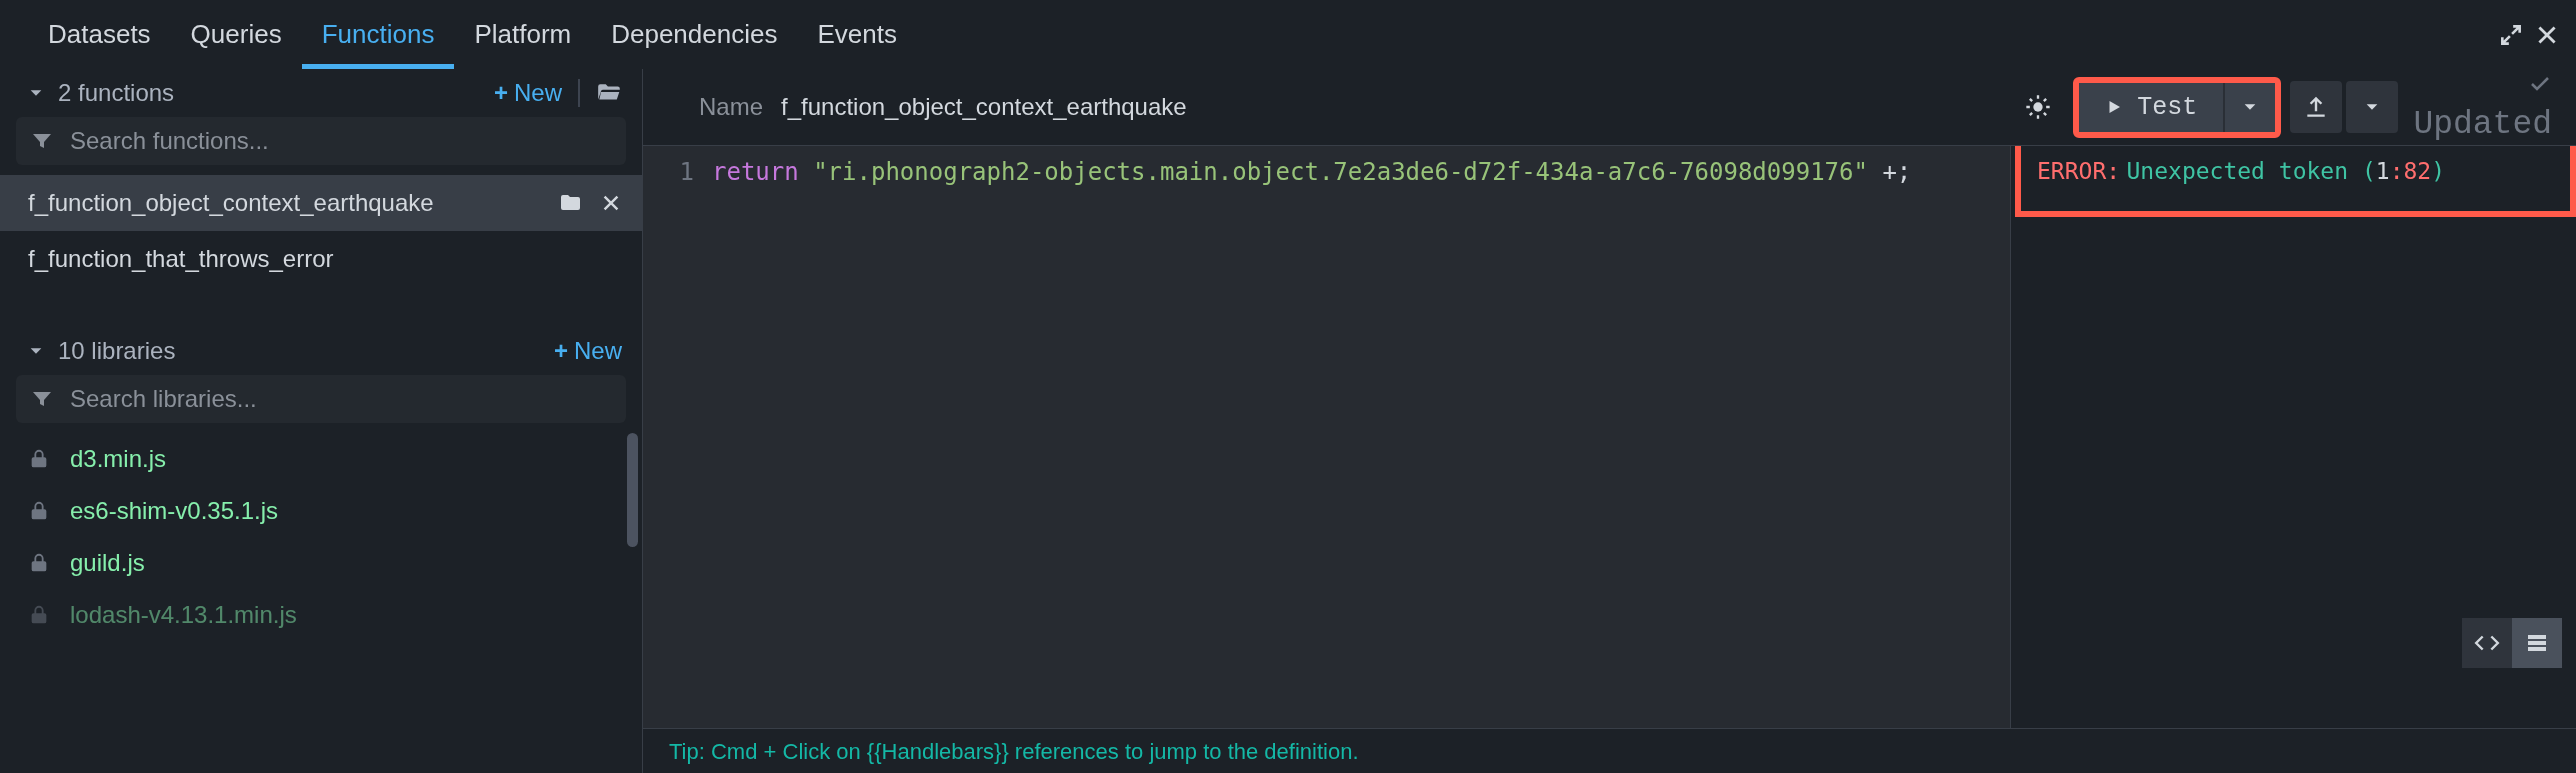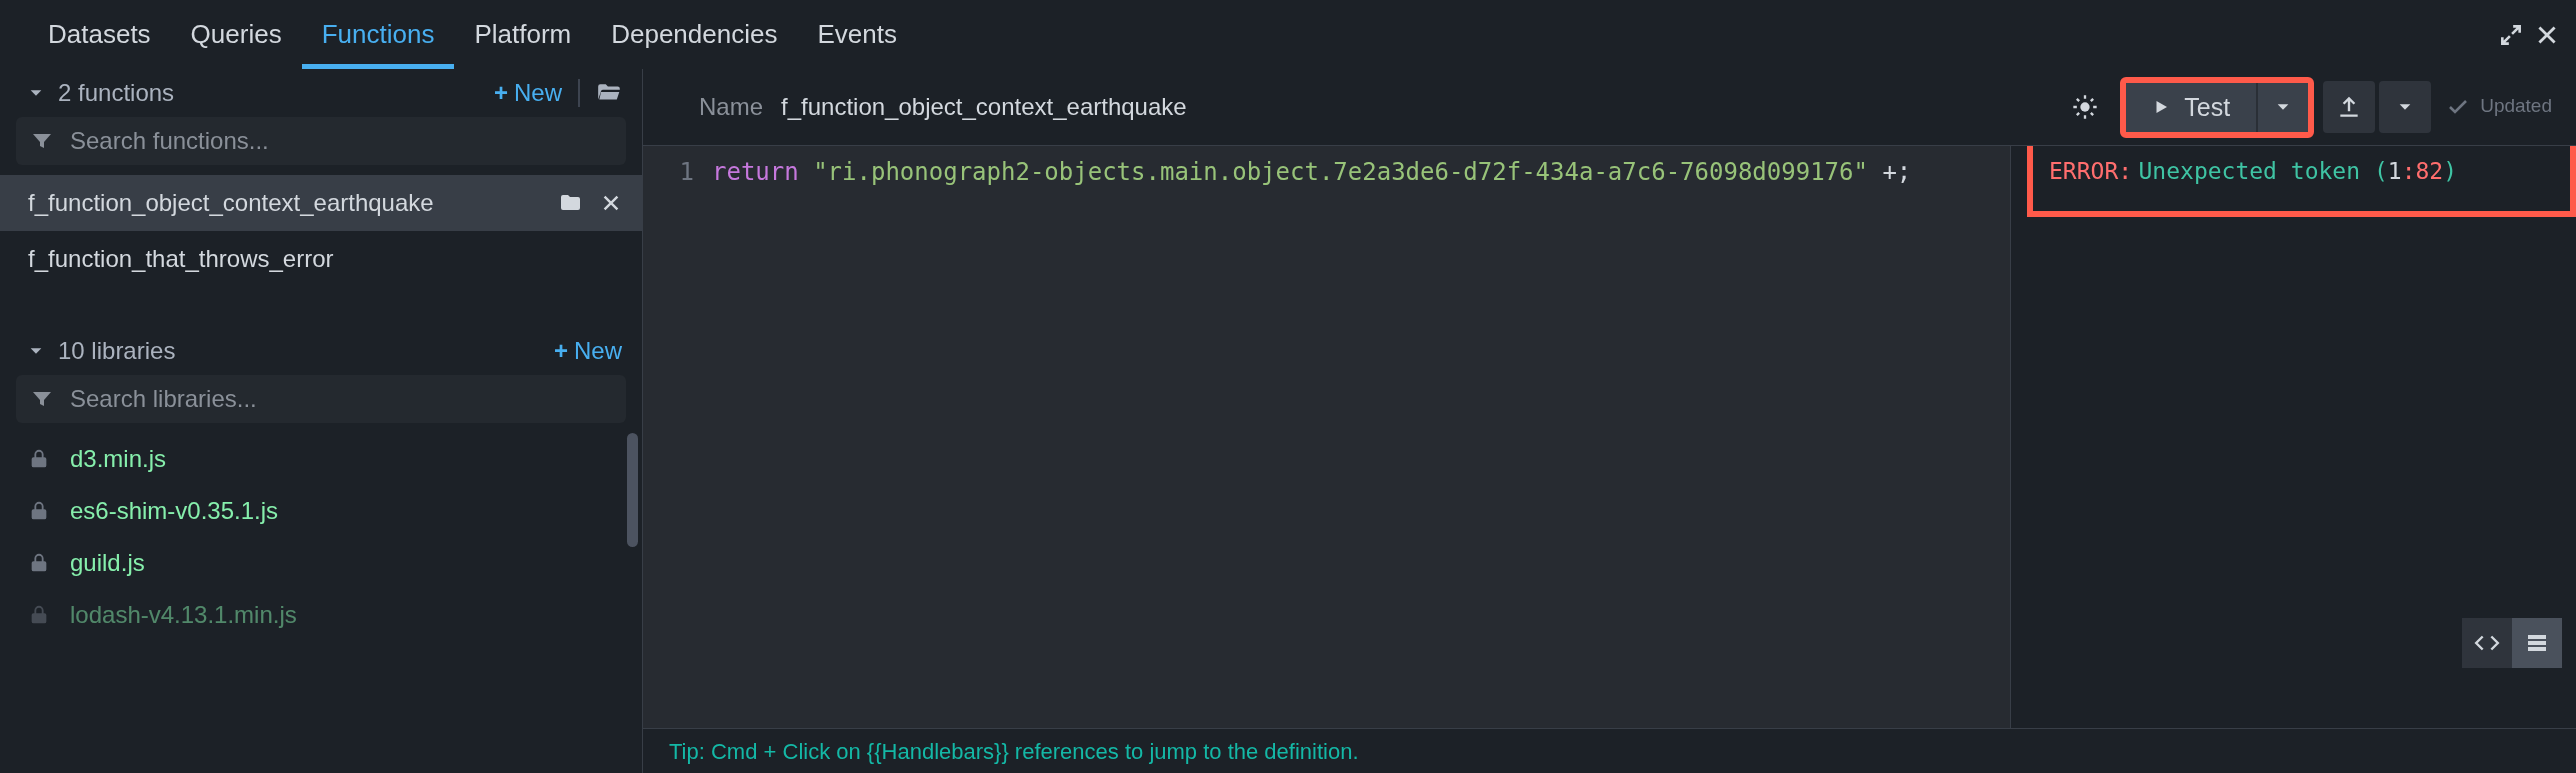--- a/index.html
+++ b/index.html
@@ -79,54 +79,54 @@
   flex: 1; display: flex; flex-direction: column; background: #272b31;
 }
 .editor-toolbar {
   display: flex; align-items: center; justify-content: space-between;
   height: 77px; padding: 0 18px 0 28px; background: #1c2127;
   border-bottom: 1px solid #383e47;
 }
 .name-group { display: flex; align-items: center; gap: 18px; font-size: 24px; margin-left: 28px; }
 .name-label { color: #8a9099; }
 .name-value { color: #d3d8de; }
-.tool-right { display: flex; align-items: center; gap: 9px; }
+.tool-right { display: flex; align-items: center; gap: 9px; font-family: Liberation Mono, monospace; }
 .icon-btn {
   width: 52px; height: 52px; display: flex; align-items: center; justify-content: center;
   background: #2f343c; border-radius: 4px; cursor: pointer; color: #d3d8de;
 }
 .test-group {
   display: flex; border: 6px solid #ff5a4a; border-radius: 6px; overflow: hidden;
 }
 .test-btn {
   display: flex; align-items: center; gap: 14px;
   background: #3a414b; padding: 10px 26px; cursor: pointer; font-size: 25px;
 }
 .test-caret {
   display: flex; align-items: center; justify-content: center;
   background: #3a414b; width: 52px; cursor: pointer; border-left: 2px solid #2a2f36;
 }
 .upload-group { display: flex; gap: 4px; }
 .updated {
-  display: flex; align-items: flex-start; gap: 10px; color: #6e7581;
-  font-size: 19px; padding: 0 6px;
+  display: flex; align-items: flex-end; gap: 10px; color: #6e7581;
+  font-size: 33px; padding: 0 6px; flex-direction: column;
 }
 .editor-body { display: flex; flex: 1; overflow: hidden; }
 .code-area {
   flex: 1; background: #272b31; padding: 12px 0 0 0; font-family: Menlo, Consolas, monospace;
   font-size: 24px; display: flex;
 }
 .gutter { width: 69px; text-align: right; padding-right: 18px; color: #6e7581; }
 .code-line { white-space: pre; }
 .kw { color: #c678dd; }
 .str { color: #98c379; }
 .punc { color: #d3d8de; }
 .error-pane {
   width: 566px; border-left: 1px solid #383e47; background: #1c2127;
-  padding: 14px 0 0 16px; position: relative;
+  padding: 14px 0 0 4px; position: relative;
 }
 .error-box-hl {
   border-left: 6px solid #ff5a4a; border-right: 6px solid #ff5a4a;
   border-bottom: 6px solid #ff5a4a; padding: 12px 16px 26px 16px;
   margin-top: -14px;
 }
 .err-label { color: #ff6e6e; font-family: Menlo, monospace; font-size: 23px; }
 .err-msg { color: #3fc4a4; font-family: Menlo, monospace; font-size: 23px; }
 .err-loc1 { color: #d3d8de; }
 .err-loc2 { color: #ff6e6e; }

